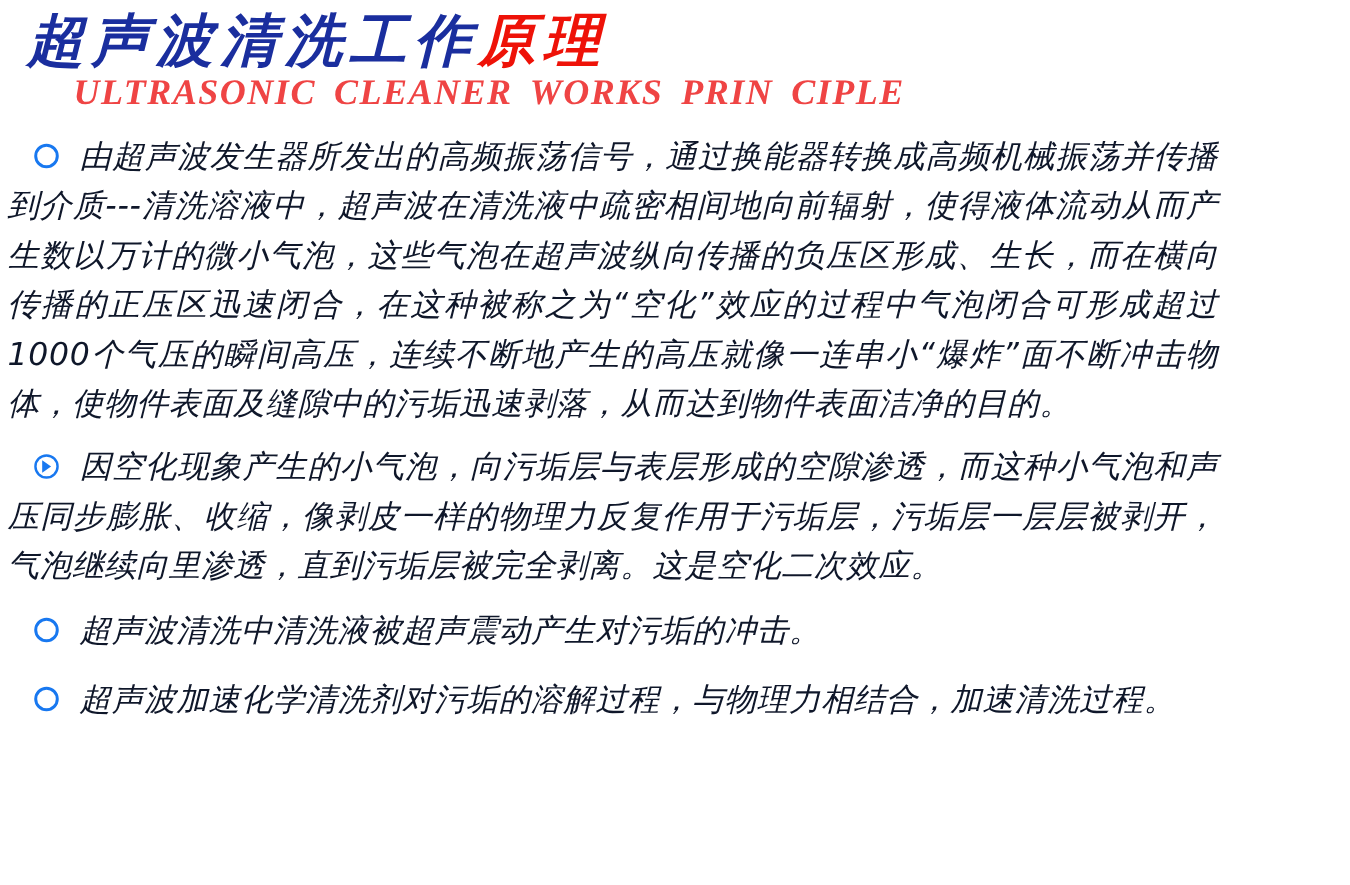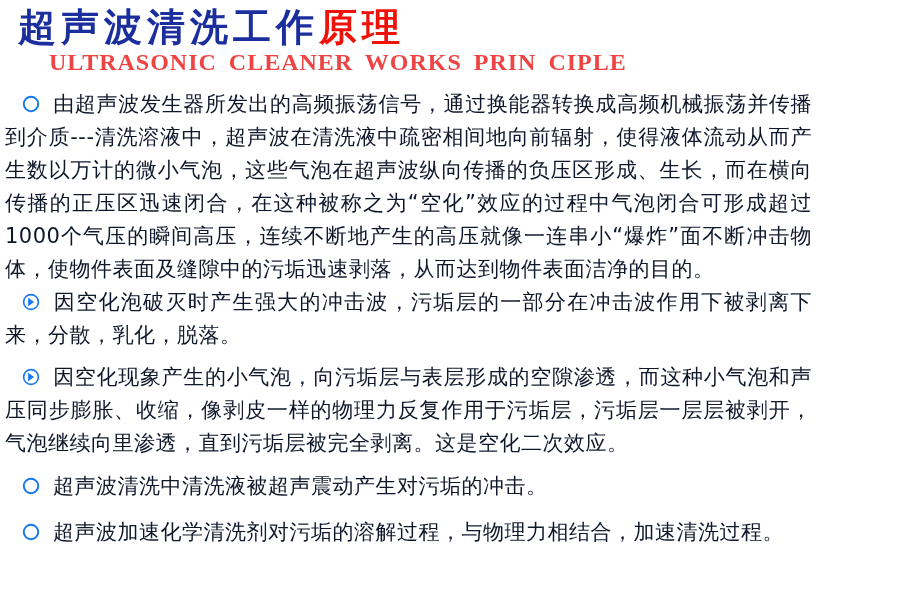--- a/index.html
+++ b/index.html
@@ -2,21 +2,21 @@
 <html><head>
 <meta charset="utf-8">
 <style>
   html, body { margin: 0; padding: 0; }
   body {
     width: 900px; height: 590px;
     background: #ffffff;
     font-family: "DejaVu Sans", sans-serif;
     overflow: hidden;
   }
-  .page { padding: 6px 4px 0 5px; box-sizing: border-box; width: 816px; }
+  .page { padding: 6px 4px 0 5px; box-sizing: border-box; width: 816px; font-style: italic; }
 
   
   .title {
     margin: 0 0 0 13px;
     font-size: 38px;
     line-height: 42px;
     font-weight: bold;
     letter-spacing: 5px;
     font-family: "DejaVu Sans", sans-serif;
     white-space: nowrap;
@@ -74,28 +74,20 @@
 
     <p class="para p0">
       <span class="bullet">
         <svg viewBox="0 0 20 20" aria-hidden="true">
           <circle cx="10" cy="10" r="8" fill="none" stroke="#1878f0" stroke-width="2.2"></circle>
         </svg>
       </span><span>由超声波发生器所发出的高频振荡信号，通过换能器转换成高频机械振荡并传播到介质---清洗溶液中，超声波在清洗液中疏密相间地向前辐射，使得液体流动从而产生数以万计的微小气泡，这些气泡在超声波纵向传播的负压区形成、生长，而在横向传播的正压区迅速闭合，在这种被称之为“空化”效应的过程中气泡闭合可形成超过1000个气压的瞬间高压，连续不断地产生的高压就像一连串小“爆炸”面不断冲击物体，使物件表面及缝隙中的污垢迅速剥落，从而达到物件表面洁净的目的。</span>
     </p>
 
 
-    <p class="para p2">
-      <span class="bullet">
-        <svg viewBox="0 0 20 20" aria-hidden="true">
-          <circle cx="10" cy="10" r="8.2" fill="none" stroke="#1878f0" stroke-width="1.8"></circle>
-          <path d="M6.8 5.4 L13.4 10 L6.8 14.6 Z" fill="#1878f0"></path>
-        </svg>
-      </span><span>因空化泡破灭时产生强大的冲击波，污垢层的一部分在冲击波作用下被剥离下来，分散，乳化，脱落。</span>
-    </p>
 
     <p class="para p3">
       <span class="bullet">
         <svg viewBox="0 0 20 20" aria-hidden="true">
           <circle cx="10" cy="10" r="8.2" fill="none" stroke="#1878f0" stroke-width="1.8"></circle>
           <path d="M6.8 5.4 L13.4 10 L6.8 14.6 Z" fill="#1878f0"></path>
         </svg>
       </span><span>因空化现象产生的小气泡，向污垢层与表层形成的空隙渗透，而这种小气泡和声压同步膨胀、收缩，像剥皮一样的物理力反复作用于污垢层，污垢层一层层被剥开，气泡继续向里渗透，直到污垢层被完全剥离。这是空化二次效应。</span>
     </p>
 

